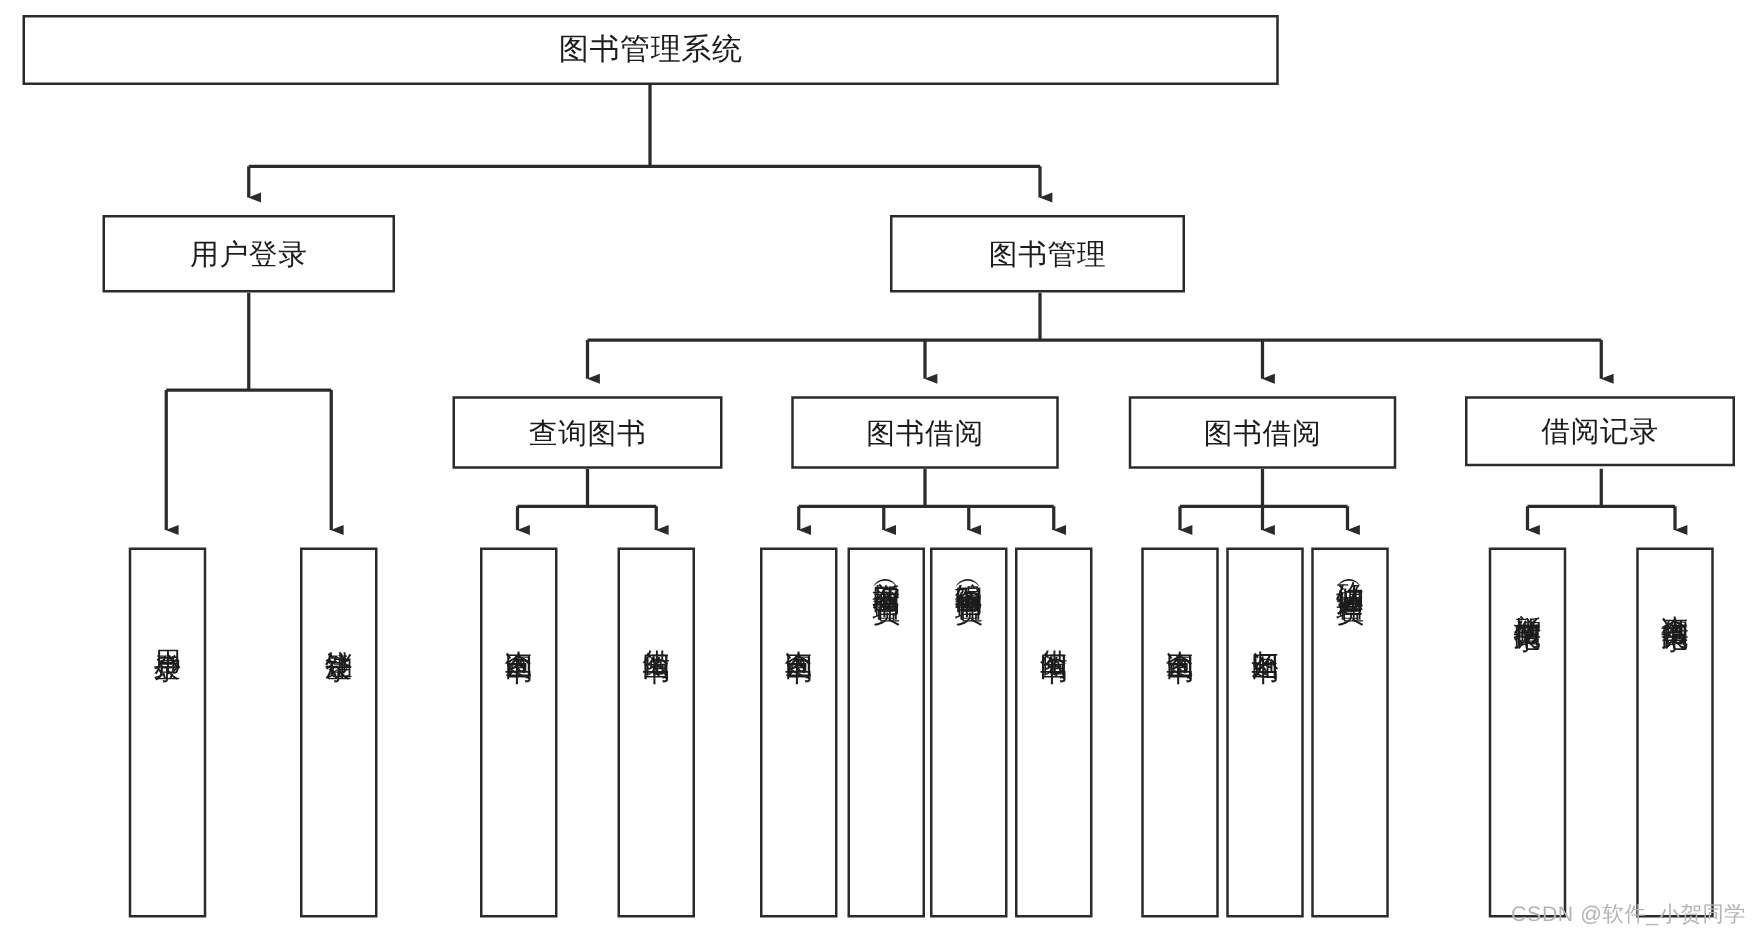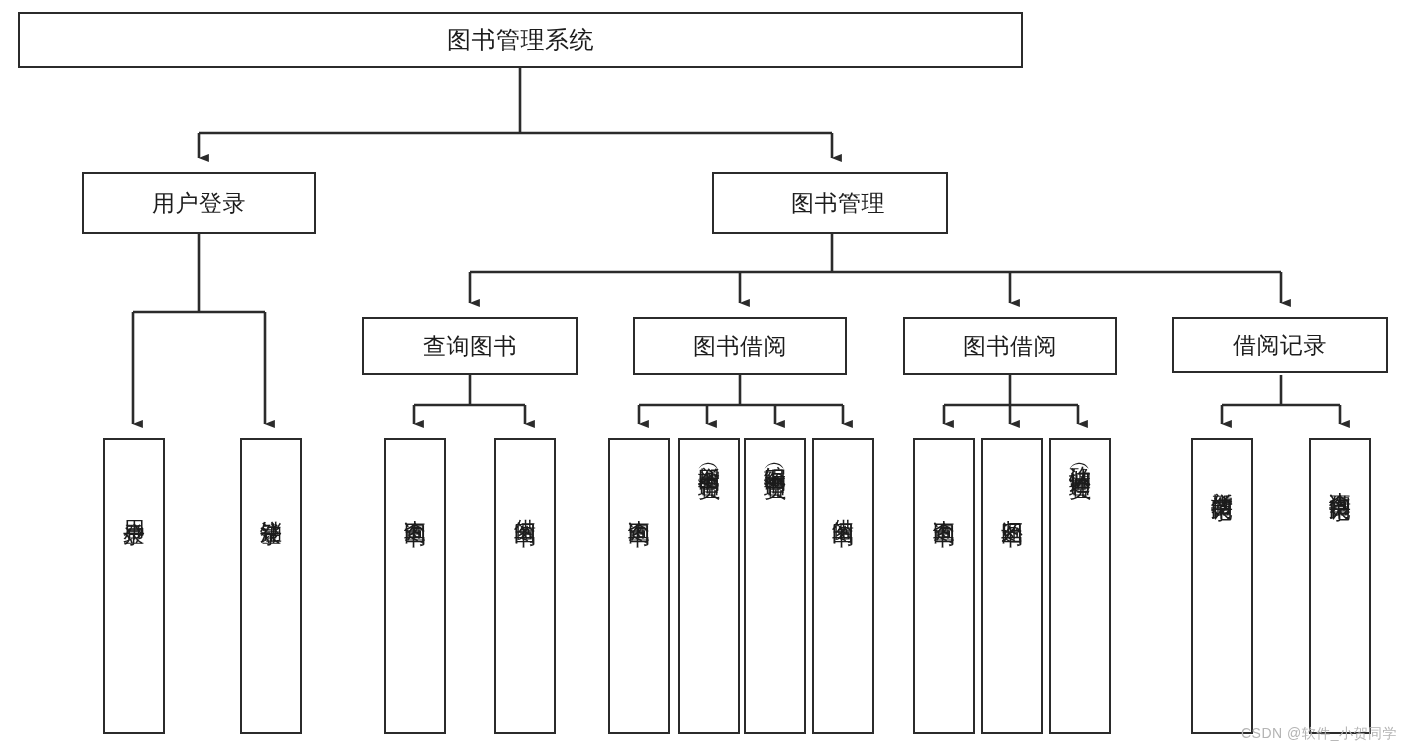--- a/index.html
+++ b/index.html
@@ -59,21 +59,21 @@
     white-space: nowrap;
     display: block;
   }
   #root-node .label {
     font-size: 24px;
   }
   .watermark {
     position: absolute;
     right: 8px;
     bottom: 4px;
-    font-size: 14px;
+    font-size: 17px;
     color: #b4b4b4;
     letter-spacing: 0.5px;
     white-space: nowrap;
     user-select: none;
   }
 </style>
 </head>
 <body>
 
 <div id="canvas">

